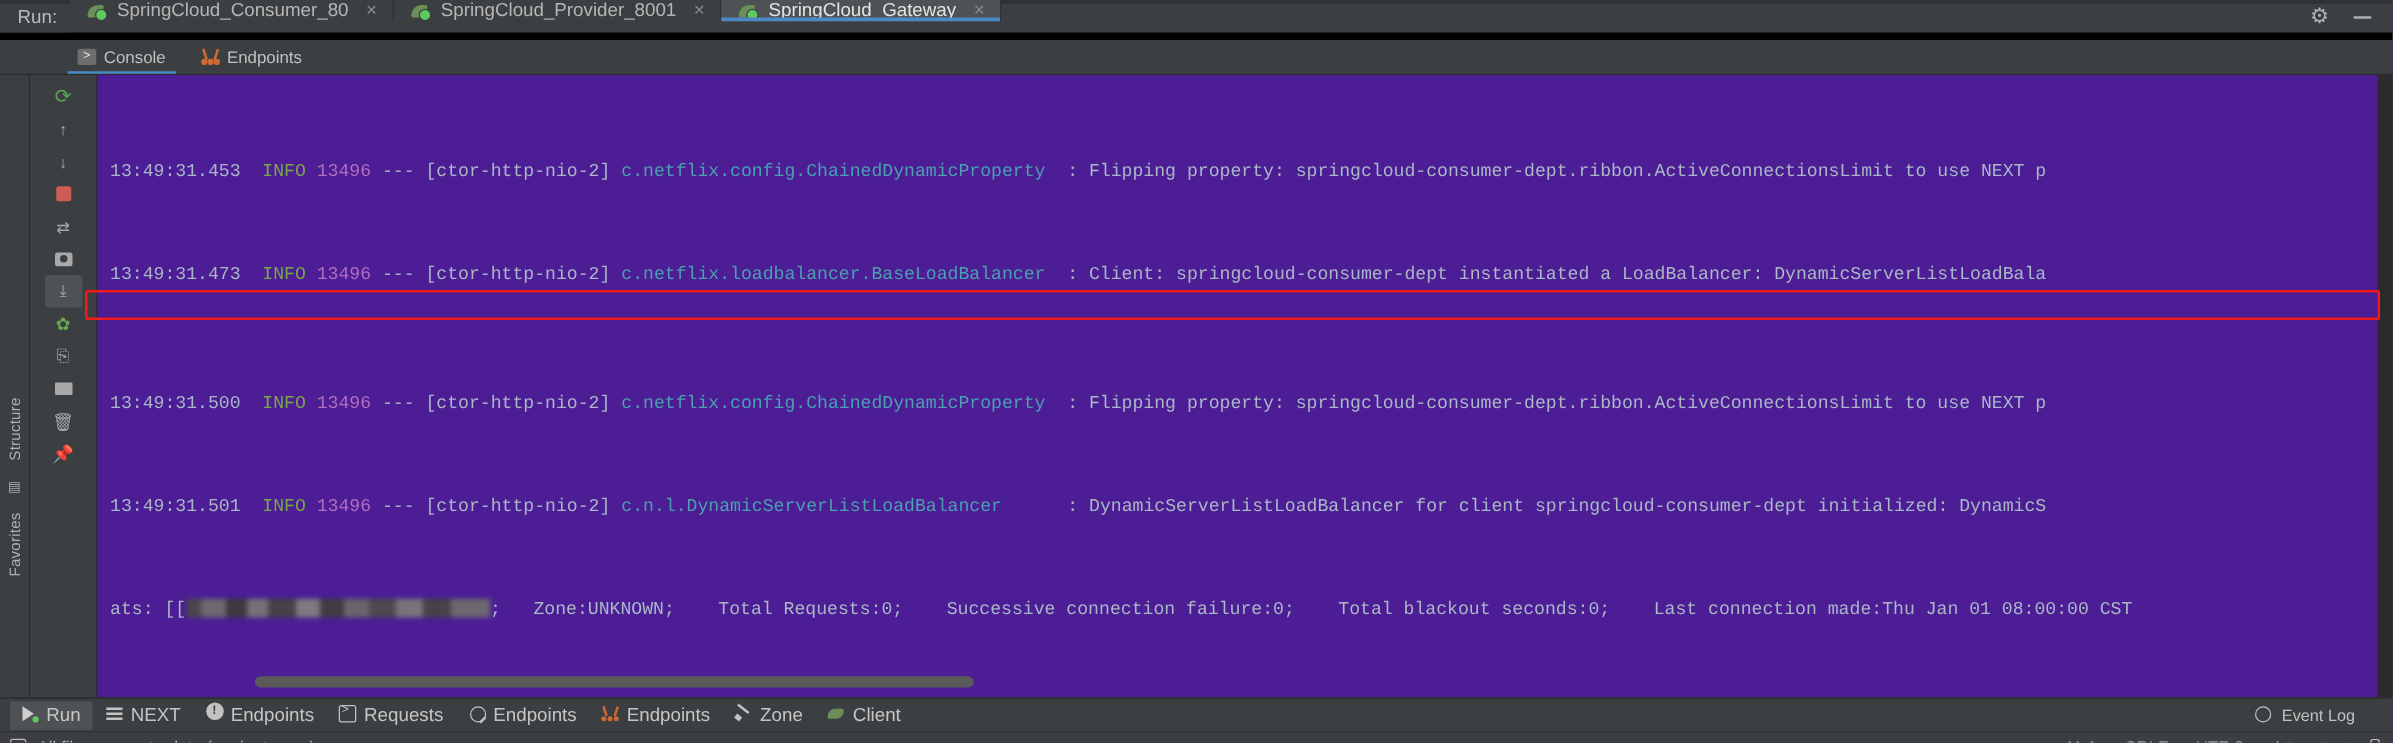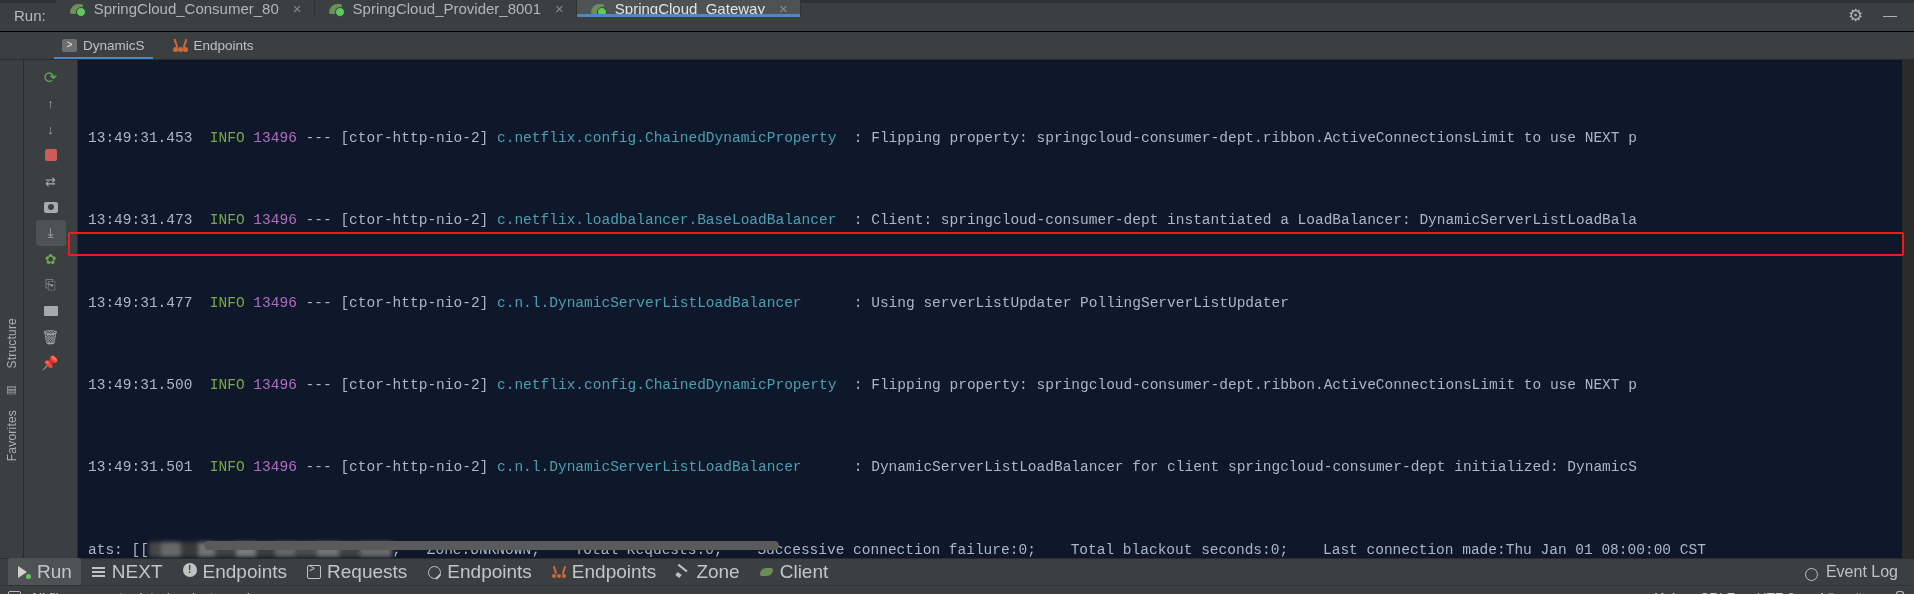--- a/index.html
+++ b/index.html
@@ -8,21 +8,21 @@
     width:1914px; height:594px;
     font-family:"Liberation Sans", sans-serif;
     color:#bbbbbb;
     overflow:hidden;
     position:relative;
   }
   
   .runbar{
     height:32px; background:#3c3f41;
     display:flex; align-items:stretch;
-    border-bottom:1px solid #000000;
+    border-bottom:6px solid #000000;
     position:relative;
   }
   .run-label{
     display:flex; align-items:center;
     padding:0 10px 0 14px;
     font-size:15px; color:#bbbbbb;
     background:#3c3f41;
   }
   .tabstrip{ display:flex; align-items:flex-start; }
   .rtab{
@@ -134,21 +134,21 @@
   .cam::after{content:"";position:absolute;left:4px;top:2.5px;width:6px;height:6px;border-radius:50%;background:#3c3f41;}
   .print{ width:14px;height:10px;background:#a9a9a9;border-radius:1px;}
   .trash{ font-size:14px; color:#a9a9a9; }
   .pin{ font-size:14px; color:#a9a9a9; }
   .dnarrow{ font-size:13px; color:#a9a9a9; }
   .bug{ color:#6aa84f; font-size:14px; }
   .wrapicon{ color:#a9a9a9; font-size:13px; }
 
   
   .console{
-    flex:1; background:#0f172a; position:relative; overflow:hidden;
+    flex:1; background:#4c1d95; position:relative; overflow:hidden;
   }
   .loglines{
     padding:6px 0 0 10px;
     font-family:"Liberation Mono", monospace;
     font-size:14.5px;
     line-height:20.6px;
     white-space:pre;
   }
   .ln{ height:20.6px; }
   .t-time{ color:#a9b7c6; }
@@ -184,22 +184,22 @@
     width:12px; background:#2b2b2b;
   }
 
   
   .bottombar{
     height:27px; background:#3c3f41; display:flex; align-items:center;
     border-top:1px solid #2b2b2b; padding-left:8px; gap:2px;
     position:relative;
   }
   .bbtn{
-    display:flex; align-items:center; gap:6px;
-    padding:3px 9px; font-size:19px; color:#c5c5c5; cursor:default;
+    display:flex; align-items:flex-start; gap:6px;
+    padding:3px 9px; font-size:15px; color:#c5c5c5; cursor:default;
     border-radius:2px;
   }
   .bbtn.active{ background:#4e5254; }
   .bi{ width:14px;height:14px; display:inline-block; position:relative; }
   .bi-run::before{
     content:""; position:absolute; left:1px; top:1px;
     border-left:9px solid #cfcfcf; border-top:6px solid transparent; border-bottom:6px solid transparent;
   }
   .bi-run::after{
     content:""; position:absolute; right:0px; bottom:0px; width:5px;height:5px;border-radius:50%;background:#5ec95e;
@@ -239,22 +239,22 @@
   }
   .bi-build::after{
     content:""; position:absolute; left:0px; top:8px; width:5px;height:4px;background:#c2c2c2;
     transform:rotate(38deg);
   }
   .bi-spring::before{
     content:""; position:absolute; left:0;top:3px;width:13px;height:8px;
     border-radius:10px 3px 10px 3px; background:#6c8f57;
   }
   .bottom-right{
-    margin-left:auto; display:flex; align-items:flex-end; gap:8px; padding-right:16px;
-    font-size:16px; color:#c0c0c0;
+    margin-left:auto; display:flex; align-items:flex-start; gap:8px; padding-right:30px;
+    font-size:13px; color:#c0c0c0;
   }
   .evlog-icon{
     width:13px;height:13px;border:1.5px solid #c0c0c0;border-radius:50%;
   }
   
   .statusbar{
     height:24px; background:#3c3f41; display:flex; align-items:center;
     padding-left:8px; font-size:13.5px; color:#c8c8c8;
     border-top:1px solid #333;
     position:relative;
@@ -318,21 +318,21 @@
   <div class="runbar-icons">
     <span class="gear"></span>
     <span class="minim"></span>
   </div>
 </div>
 
 <div class="subbar">
   <div class="subbar-left"></div>
   <div class="subtab active">
     <span class="icon-console">&gt;</span>
-    <span>DynamicS</span>
+    <span>Console</span>
   </div>
   <div class="subtab">
     <span class="icon-endpoints">
         <span></span>
         <span></span>
         <span></span>
       </span>
     <span>Endpoints</span>
   </div>
 </div>
@@ -385,21 +385,20 @@
       </div>
   </div>
 
   <div class="console">
     <div class="loglines">
 
       <div class="ln"><span class="t-time">13:49:31.453</span>  <span class="t-info">INFO</span> <span class="t-pid">13496</span> <span class="t-dash">---</span> <span class="t-thread">[ctor-http-nio-2]</span> <span class="t-logger">c.netflix.config.ChainedDynamicProperty</span>  <span class="t-msg">:</span> <span class="t-msg">Flipping property: springcloud-consumer-dept.ribbon.ActiveConnectionsLimit to use NEXT p</span></div>
 
       <div class="ln"><span class="t-time">13:49:31.473</span>  <span class="t-info">INFO</span> <span class="t-pid">13496</span> <span class="t-dash">---</span> <span class="t-thread">[ctor-http-nio-2]</span> <span class="t-logger">c.netflix.loadbalancer.BaseLoadBalancer</span>  <span class="t-msg">:</span> <span class="t-msg">Client: springcloud-consumer-dept instantiated a LoadBalancer: DynamicServerListLoadBala</span></div>
 
-      <div class="ln"><span class="t-time">13:49:31.477</span>  <span class="t-info">INFO</span> <span class="t-pid">13496</span> <span class="t-dash">---</span> <span class="t-thread">[ctor-http-nio-2]</span> <span class="t-logger">c.n.l.DynamicServerListLoadBalancer</span>      <span class="t-msg">:</span> <span class="t-msg">Using serverListUpdater PollingServerListUpdater</span></div>
 
       <div class="ln"><span class="t-time">13:49:31.500</span>  <span class="t-info">INFO</span> <span class="t-pid">13496</span> <span class="t-dash">---</span> <span class="t-thread">[ctor-http-nio-2]</span> <span class="t-logger">c.netflix.config.ChainedDynamicProperty</span>  <span class="t-msg">:</span> <span class="t-msg">Flipping property: springcloud-consumer-dept.ribbon.ActiveConnectionsLimit to use NEXT p</span></div>
 
       <div class="ln"><span class="t-time">13:49:31.501</span>  <span class="t-info">INFO</span> <span class="t-pid">13496</span> <span class="t-dash">---</span> <span class="t-thread">[ctor-http-nio-2]</span> <span class="t-logger">c.n.l.DynamicServerListLoadBalancer</span>      <span class="t-msg">:</span> <span class="t-msg">DynamicServerListLoadBalancer for client springcloud-consumer-dept initialized: DynamicS</span></div>
 
       <div class="ln"><span class="t-msg">ats: [[</span><span class="redact"></span><span class="t-msg">;   Zone:UNKNOWN;    Total Requests:0;    Successive connection failure:0;    Total blackout seconds:0;    Last connection made:Thu Jan 01 08:00:00 CST</span></div>
 
       
 
       

